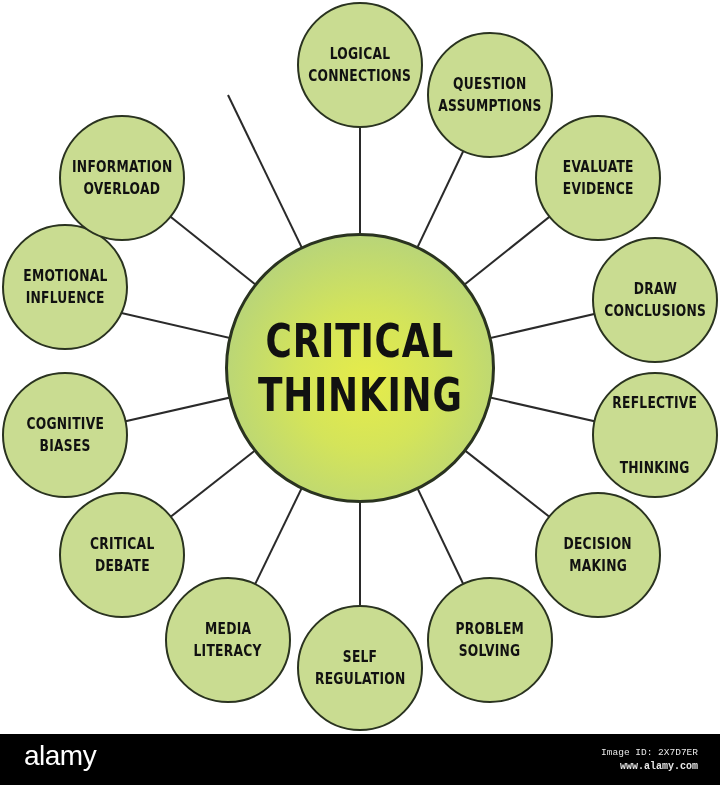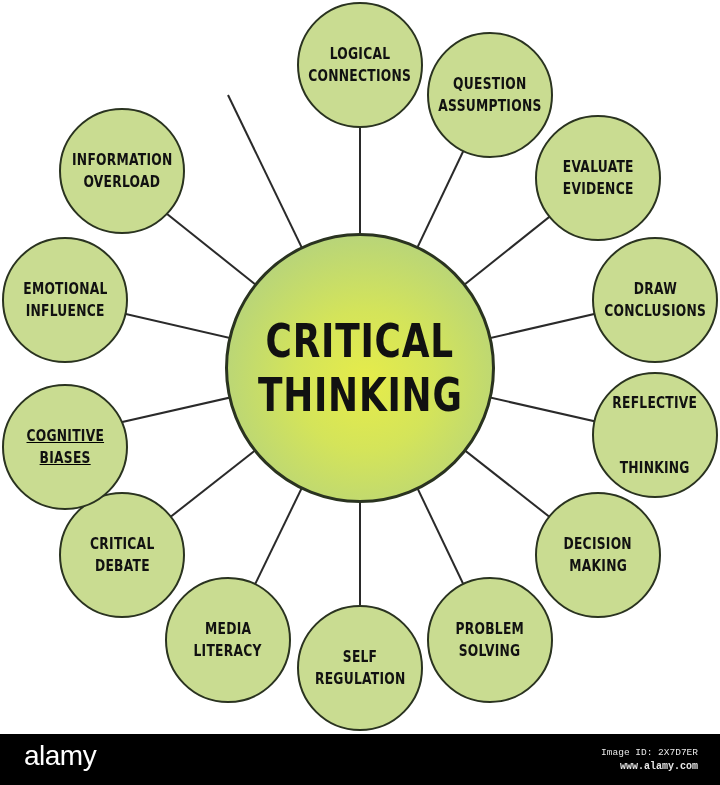--- a/index.html
+++ b/index.html
@@ -71,29 +71,29 @@
     <span>REGULATION</span>
   </div>
   <div class="node" style="left:165px;top:577px;width:126px;height:126px;">
     <span>MEDIA</span>
     <span>LITERACY</span>
   </div>
   <div class="node" style="left:59px;top:492px;width:126px;height:126px;">
     <span>CRITICAL</span>
     <span>DEBATE</span>
   </div>
-  <div class="node" style="left:2px;top:384px;width:126px;height:126px;text-decoration:underline;">
+  <div class="node" style="left:2px;top:372px;width:126px;height:126px;">
     <span>COGNITIVE</span>
     <span>BIASES</span>
   </div>
-  <div class="node" style="left:2px;top:237px;width:126px;height:126px;">
+  <div class="node" style="left:2px;top:224px;width:126px;height:126px;">
     <span>EMOTIONAL</span>
     <span>INFLUENCE</span>
   </div>
-  <div class="node" style="left:59px;top:108px;width:126px;height:126px;">
+  <div class="node" style="left:59px;top:115px;width:126px;height:126px;">
     <span>INFORMATION</span>
     <span>OVERLOAD</span>
   </div>
 
   <div class="center" style="left:225px;top:233px;width:270px;height:270px;">
     <span>CRITICAL</span>
     <span>THINKING</span>
   </div>
 </div>
 

